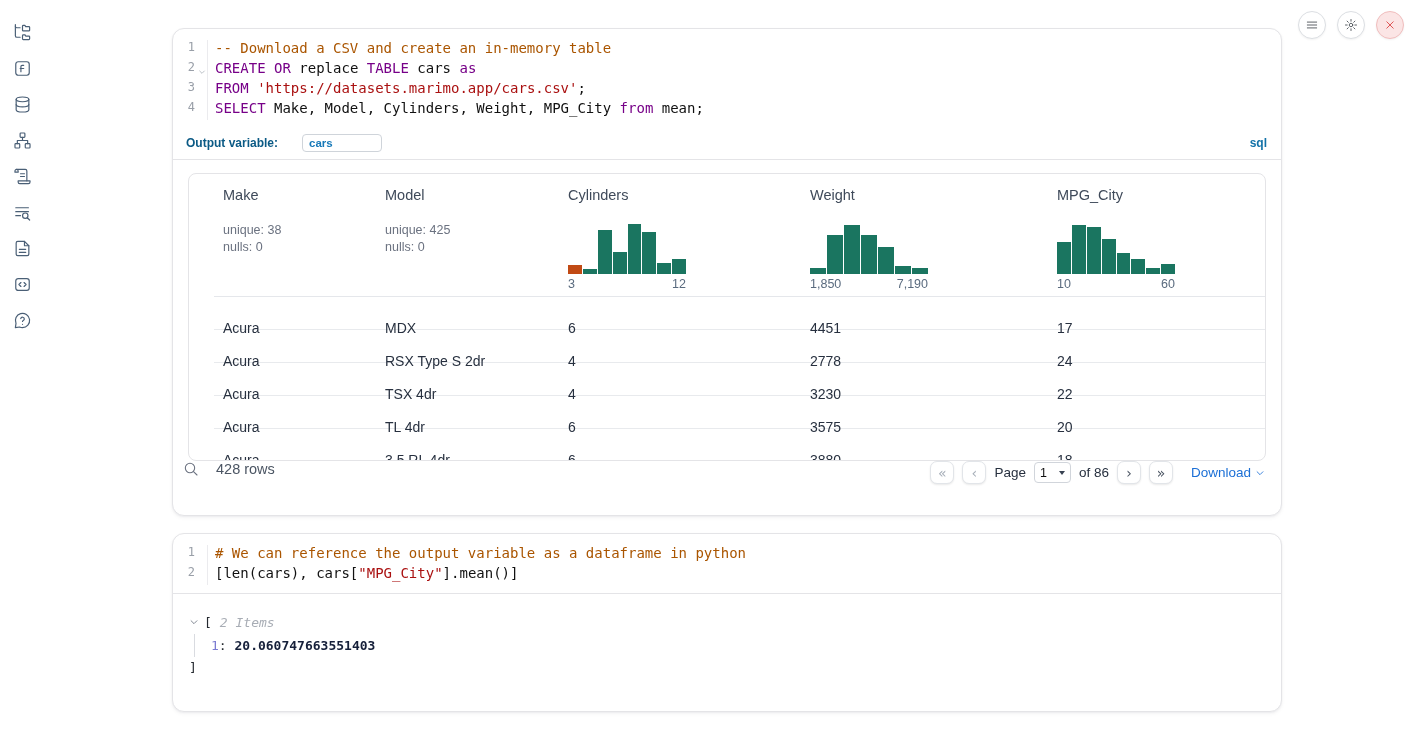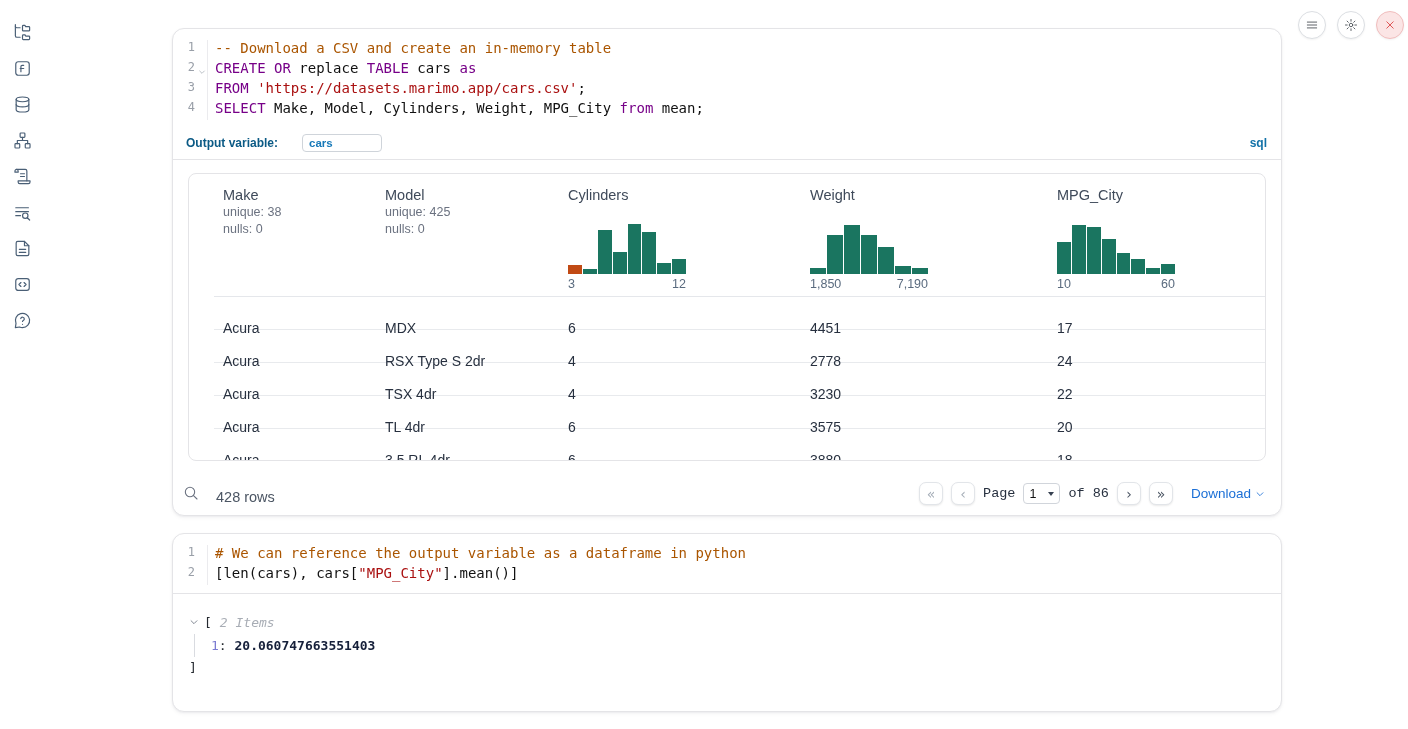--- a/index.html
+++ b/index.html
@@ -56,44 +56,44 @@
     padding:1px 6px; font-family:"Liberation Sans", sans-serif; outline:none; }
   .lang-badge { margin-left:auto; font-size:12px; font-weight:bold; color:#1272a8; }
 
   
   .output-wrap { padding:13px 15px 0 15px; }
   .table-panel { border:1px solid #e4e4e7; border-radius:8px; overflow:hidden; height:288px;padding-left:25px; }
   .thead { display:grid; grid-template-columns:162px 183px 242px 247px 1fr;
     border-bottom:1px solid #e5e7eb; height:123px; }
   .th { display:flex; flex-direction:column; padding:13px 0 0 9px; }
   .th-name { font-size:14.5px; color:#3f4a5a; }
-  .th-stats { margin-top:1px; font-size:12.5px; color:#6b7280; line-height:17px; }
+  .th-stats { margin-top:19px; font-size:12.5px; color:#6b7280; line-height:17px; }
   .hist-block { margin-top:auto; padding-bottom:5px; }
   .hist { display:flex; align-items:flex-end; gap:1px; width:118px; height:52px; }
   .hist-bar { flex:1; background:#1a7560; }
   .hist-bar.first-hl { background:#c14a14; }
   .hist-axis { width:118px; display:flex; justify-content:space-between;
     font-size:12.5px; color:#5a6b7f; margin-top:3px; }
   .tr { display:grid; grid-template-columns:162px 183px 242px 247px 1fr; height:33px;
     align-items:center; border-bottom:1px solid #e8eaed; }
   .tr:last-child { border-bottom:none; }
   .td { padding-left:9px; font-size:14px; color:#27303f;margin-top:23px; }
 
   
-  .table-footer { display:flex; align-items:flex-end; height:46px; padding:0 16px 2px 10px; }
+  .table-footer { display:flex; align-items:flex-start; height:46px; padding:0 16px 2px 10px; }
   .search-icon svg { width:16px; height:16px; stroke:#6b7280; fill:none; stroke-width:1.6;
     stroke-linecap:round; }
   .rows-label { margin-left:17px; font-size:14.5px; color:#4b5563; }
   .pager { margin-left:auto; display:flex; align-items:center; gap:8px; }
   .nav-btn { width:24px; height:23px; border:1px solid #e2e5e9; border-radius:7px;
     background:#fff; box-shadow:0 1px 2px rgba(0,0,0,.09); display:flex; align-items:center;
     justify-content:center; font-size:14px; line-height:1; cursor:pointer; color:#4b5563;
     font-family:"DejaVu Sans", sans-serif; }
   .nav-btn.disabled { color:#a6aeb8; }
-  .page-label, .of-label { font-size:13.5px; color:#27303f;font-family:Liberation Mono, monospace; }
+  .page-label, .of-label { font-size:13.5px; color:#27303f; }
   .page-select { width:37px; height:21px; border:1px solid #d1d5db; border-radius:4px;
     background:#fff; display:flex; align-items:center; justify-content:space-between;
     padding:0 5px; font-size:12.5px; color:#111; cursor:pointer; }
   .page-select .caret { width:0; height:0; border-left:3.5px solid transparent;
     border-right:3.5px solid transparent; border-top:4.5px solid #374151; }
   .download-link { margin-left:10px; display:flex; align-items:center; gap:4px;
     font-size:13.5px; color:#1b6fd6; cursor:pointer; }
   .download-link svg { width:10px; height:10px; stroke:#1b6fd6; fill:none; stroke-width:2;
     stroke-linecap:round; stroke-linejoin:round; }
 

